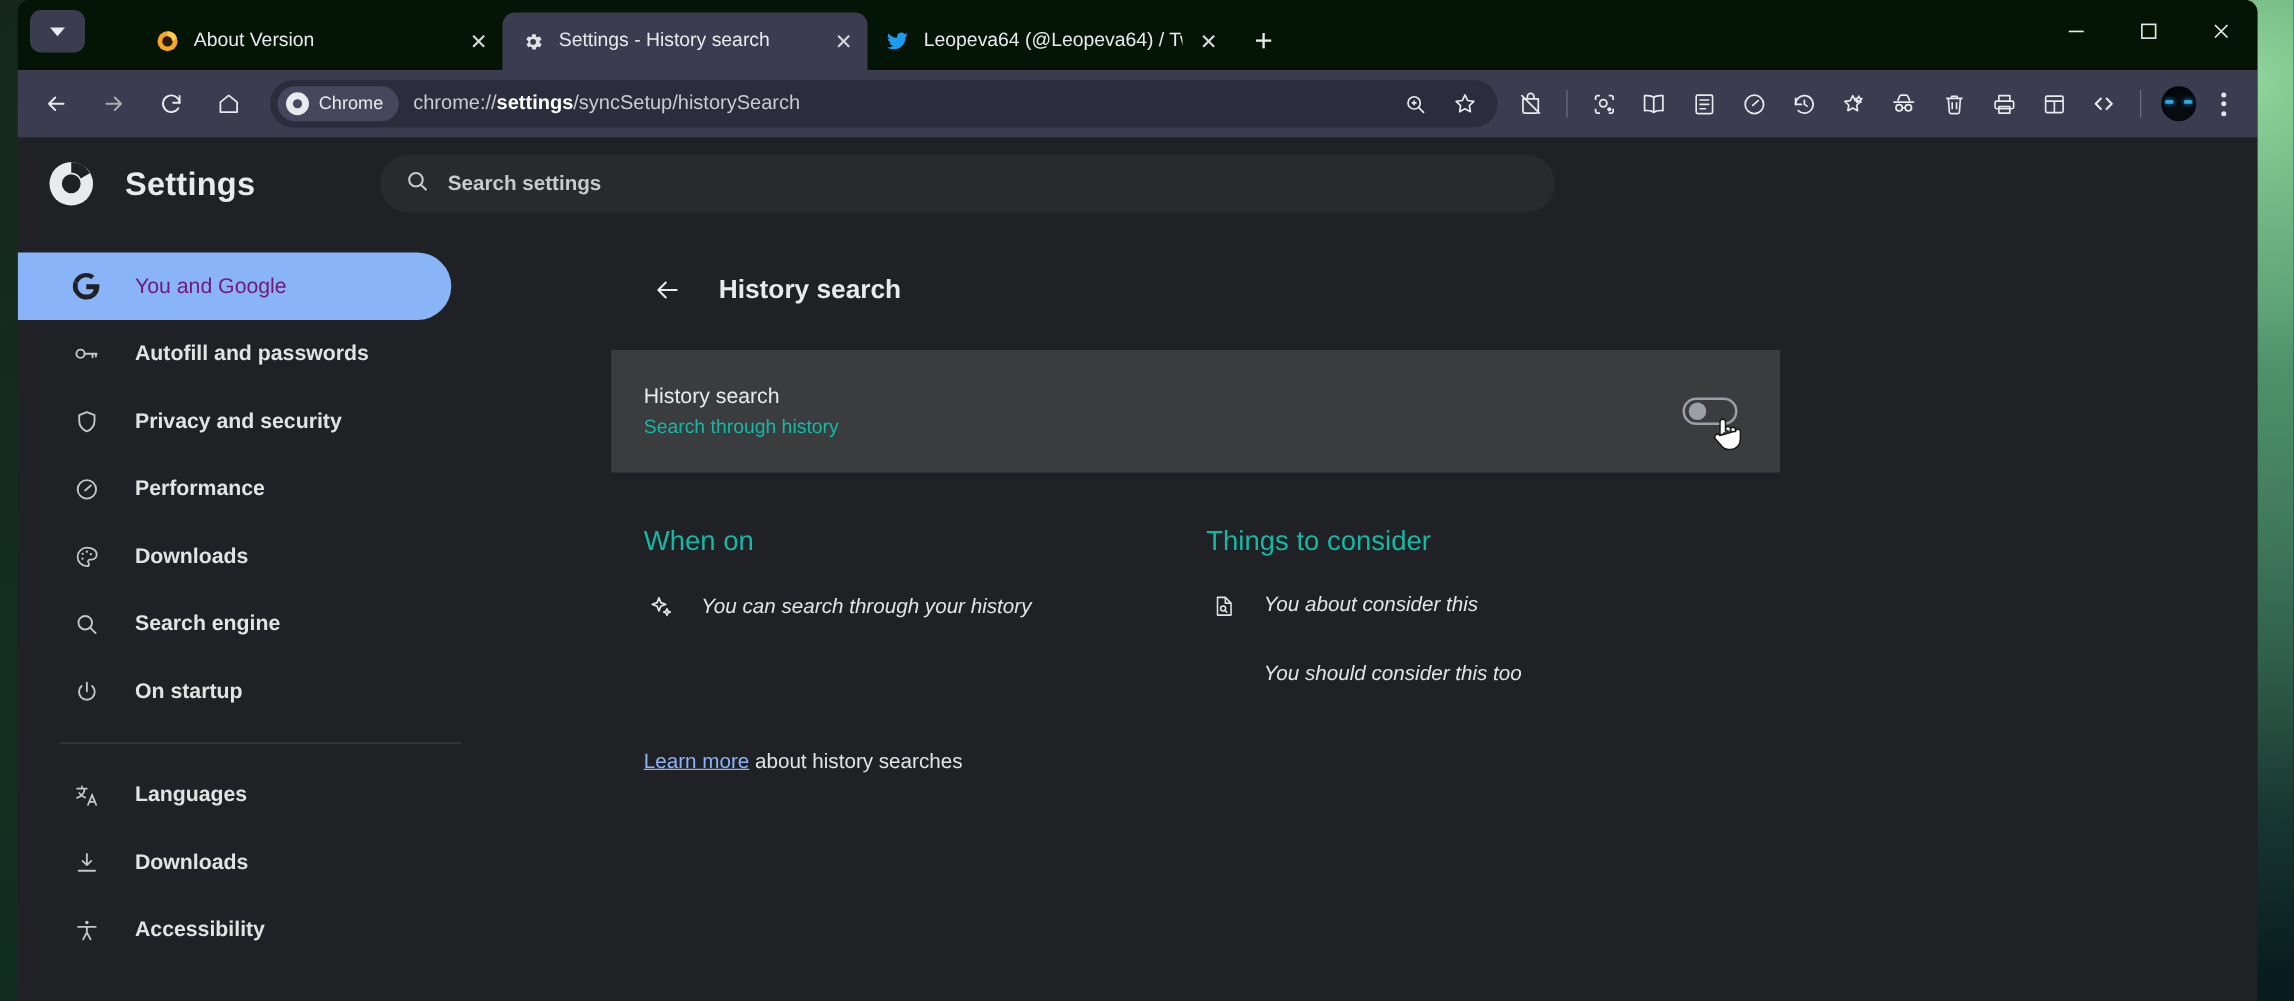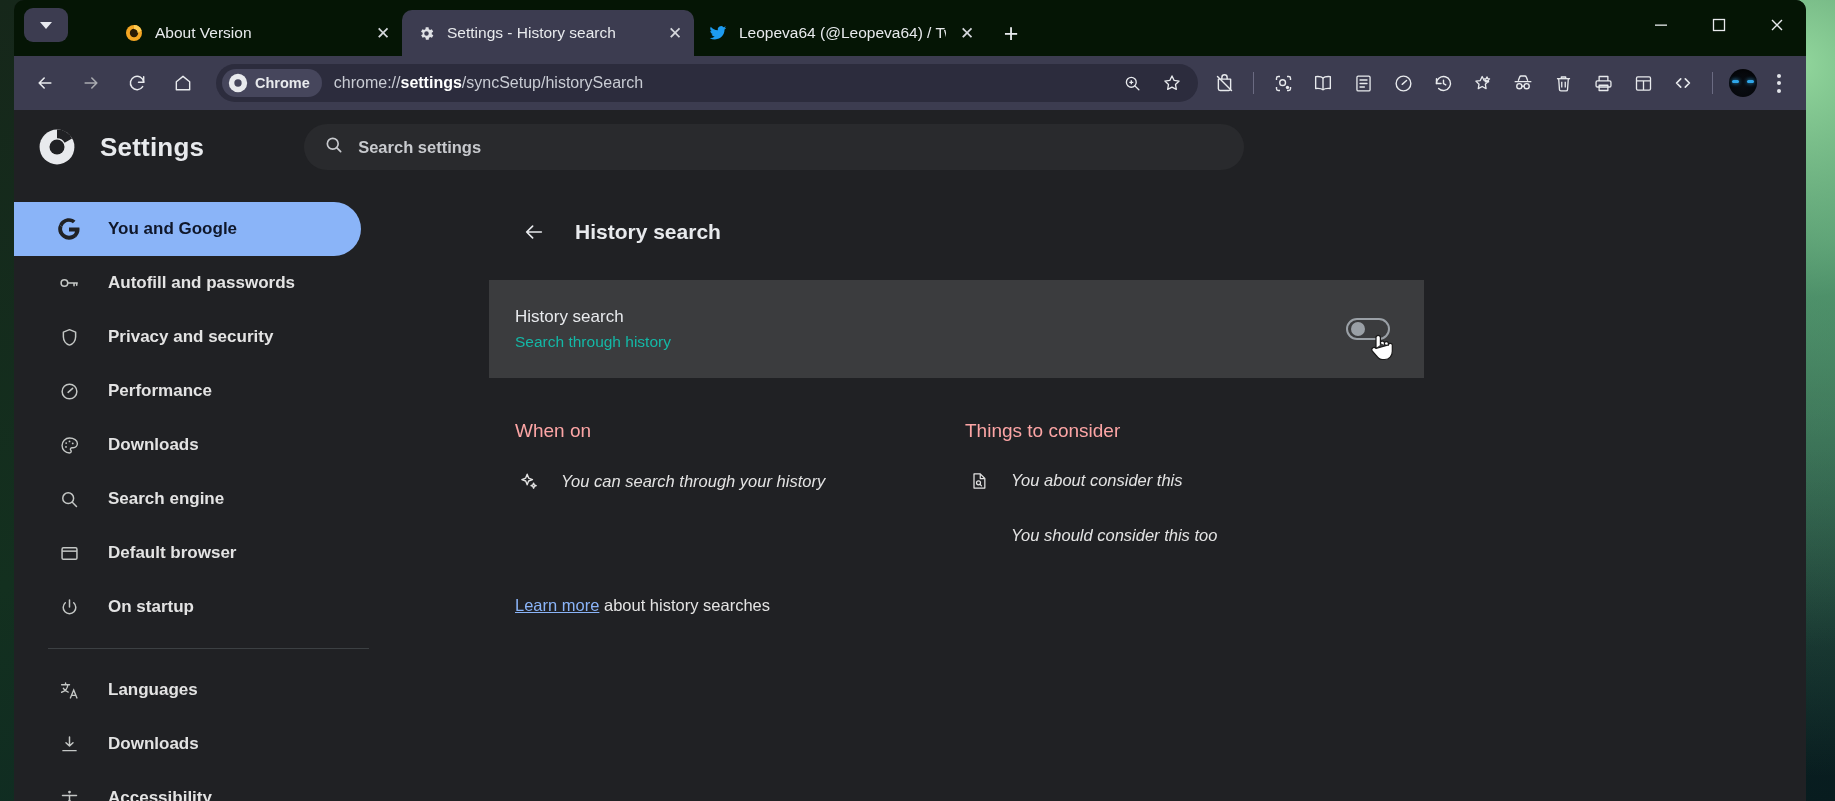--- a/index.html
+++ b/index.html
@@ -74,21 +74,21 @@
   }
   .omnibox {
     flex: 1 1 auto; height: 38px; background: #2c2c3d; border-radius: 19px;
     display: flex; align-items: center; padding: 0 6px 0 6px; margin: 0 6px; min-width: 0;
     position: relative;
   }
   .chip {
     display: flex; align-items: center; height: 28px; border-radius: 14px;
     padding: 0 12px 0 6px; background: #46465c; margin-right: 12px; flex: 0 0 auto;
   }
-  .chip-label { color: #e8eaed; font-size: 14.5px; font-weight: bold; margin-left: 7px; }
+  .chip-label { color: #e8eaed; font-size: 14.5px; font-weight: normal; margin-left: 7px; }
   .url { color: #c9ccd4; font-size: 16px; white-space: nowrap; overflow: hidden; flex: 1 1 auto; }
   .url b { color: #ffffff; font-weight: bold; }
   .omni-actions { display: flex; align-items: center; flex: 0 0 auto; }
   .tb-icon {
     width: 34px; height: 34px; margin: 0 3px; border-radius: 50%;
     display: flex; align-items: center; justify-content: center; cursor: pointer; flex: 0 0 auto;
   }
   .tb-sep { width: 1px; height: 22px; background: #6b6b82; margin: 0 9px; flex: 0 0 auto; }
   .avatar {
     width: 28px; height: 28px; border-radius: 50%; margin: 0 7px; flex: 0 0 auto; cursor: pointer;
@@ -115,21 +115,21 @@
   .search-ph { color: #c8cace; font-size: 16.5px; font-weight: bold; margin-left: 14px; }
   .body { flex: 1 1 auto; display: flex; min-height: 0; }
   .sidebar { width: 475px; flex: 0 0 475px; padding-top: 18px; overflow: hidden; }
   .nav-item {
     height: 54px; display: flex; align-items: center; padding-left: 42px;
     border-radius: 0 27px 27px 0; margin-right: 128px; cursor: pointer;
   }
   .nav-item .ni-icon { width: 26px; flex: 0 0 26px; display: flex; align-items: center; justify-content: center; }
   .nav-item .ni-label { color: #e3e3e3; font-size: 17px; font-weight: bold; margin-left: 26px; white-space: nowrap; }
   .nav-item.active { background: #8ab4f8; }
-  .nav-item.active .ni-label { color: #0f172a; font-weight: bold; text-align: right; }
+  .nav-item.active .ni-label { color: #701a75; font-weight: normal; text-align: right; }
   .nav-sep { height: 1px; background: #3c4043; margin: 14px 120px 14px 34px; }
   .content { flex: 1 1 auto; min-width: 0; position: relative; }
   .card-area { width: 935px; }
   .subhead { height: 96px; display: flex; align-items: center; padding-left: 26px; }
   .back-arrow { width: 38px; height: 38px; display: flex; align-items: center; justify-content: center; cursor: pointer; border-radius: 50%; }
   .subhead-title { color: #e8eaed; font-size: 21px; font-weight: bold; margin-left: 22px; }
   .toggle-row {
     background: #3b3c3e; height: 98px; display: flex; align-items: center;
     padding: 0 34px 0 26px;
   }
@@ -140,21 +140,21 @@
     width: 44px; height: 22px; border-radius: 11px; border: 2px solid #9aa0a6;
     background: transparent; position: relative; cursor: pointer; flex: 0 0 44px;
   }
   .switch .knob {
     position: absolute; width: 14px; height: 14px; border-radius: 50%;
     background: #9aa0a6; top: 2px; left: 3px;
   }
   .cursor-hand { position: absolute; left: 1368px; top: 330px; pointer-events: none; }
   .cols { display: flex; padding: 42px 0 0 26px; }
   .col { width: 450px; }
-  .col-head { color: #fca5a5; font-size: 19px; margin-bottom: 28px; }
+  .col-head { color: #14b8a6; font-size: 22px; margin-bottom: 28px; }
   .col-item { display: flex; align-items: center; margin-bottom: 34px; font-style: italic; }
   .col-item-icon { width: 28px; flex: 0 0 28px; display: flex; align-items: center; justify-content: center; padding-top: 1px; }
   .col-item-text { color: #e3e3e3; font-size: 16.5px; margin-left: 18px; line-height: 1.25; }
   .col-item.no-icon .col-item-icon { visibility: hidden; }
   .learn {
     padding-left: 26px; margin-top: 16px; color: #e3e3e3; font-size: 16.5px;
   }
   .learn a { color: #8ab4f8; text-decoration: underline; cursor: pointer; }
 </style>
 </head>
@@ -451,29 +451,20 @@
           <div class="nav-item">
             <span class="ni-icon">
               <svg width="21" height="21" viewBox="0 0 24 24" fill="none" stroke="#c4c7c5" stroke-width="1.7">
                   <circle cx="10.5" cy="10.5" r="6.2"></circle>
                   <path d="M15.2 15.2 20 20" stroke-linecap="round"></path>
                 </svg>
             </span>
             <span class="ni-label">Search engine</span>
           </div>
 
-          <div class="nav-item">
-            <span class="ni-icon">
-              <svg width="21" height="21" viewBox="0 0 24 24" fill="none" stroke="#c4c7c5" stroke-width="1.7">
-                  <rect x="3.5" y="5.5" width="17" height="13" rx="1.5"></rect>
-                  <path d="M3.5 9.3h17"></path>
-                </svg>
-            </span>
-            <span class="ni-label">Default browser</span>
-          </div>
 
           <div class="nav-item">
             <span class="ni-icon">
               <svg width="21" height="21" viewBox="0 0 24 24" fill="none" stroke="#c4c7c5" stroke-width="1.7" stroke-linecap="round">
                   <path d="M12 3.5v8"></path>
                   <path d="M7.2 6.6a7.2 7.2 0 1 0 9.6 0"></path>
                 </svg>
             </span>
             <span class="ni-label">On startup</span>
           </div>

